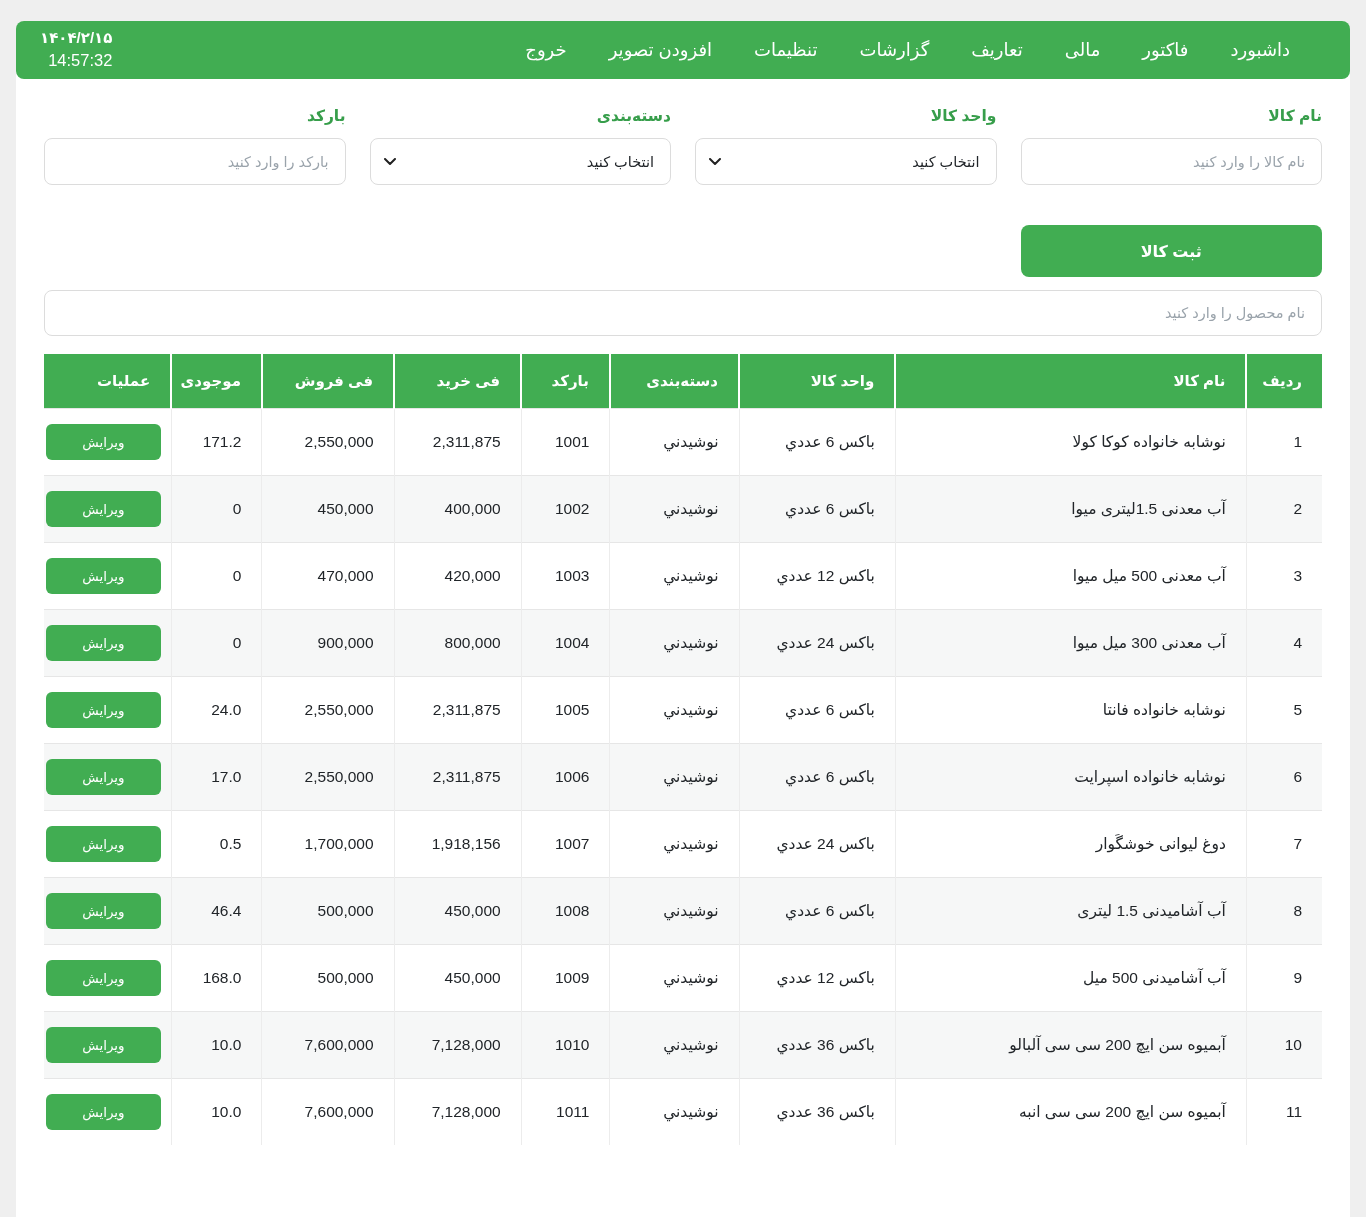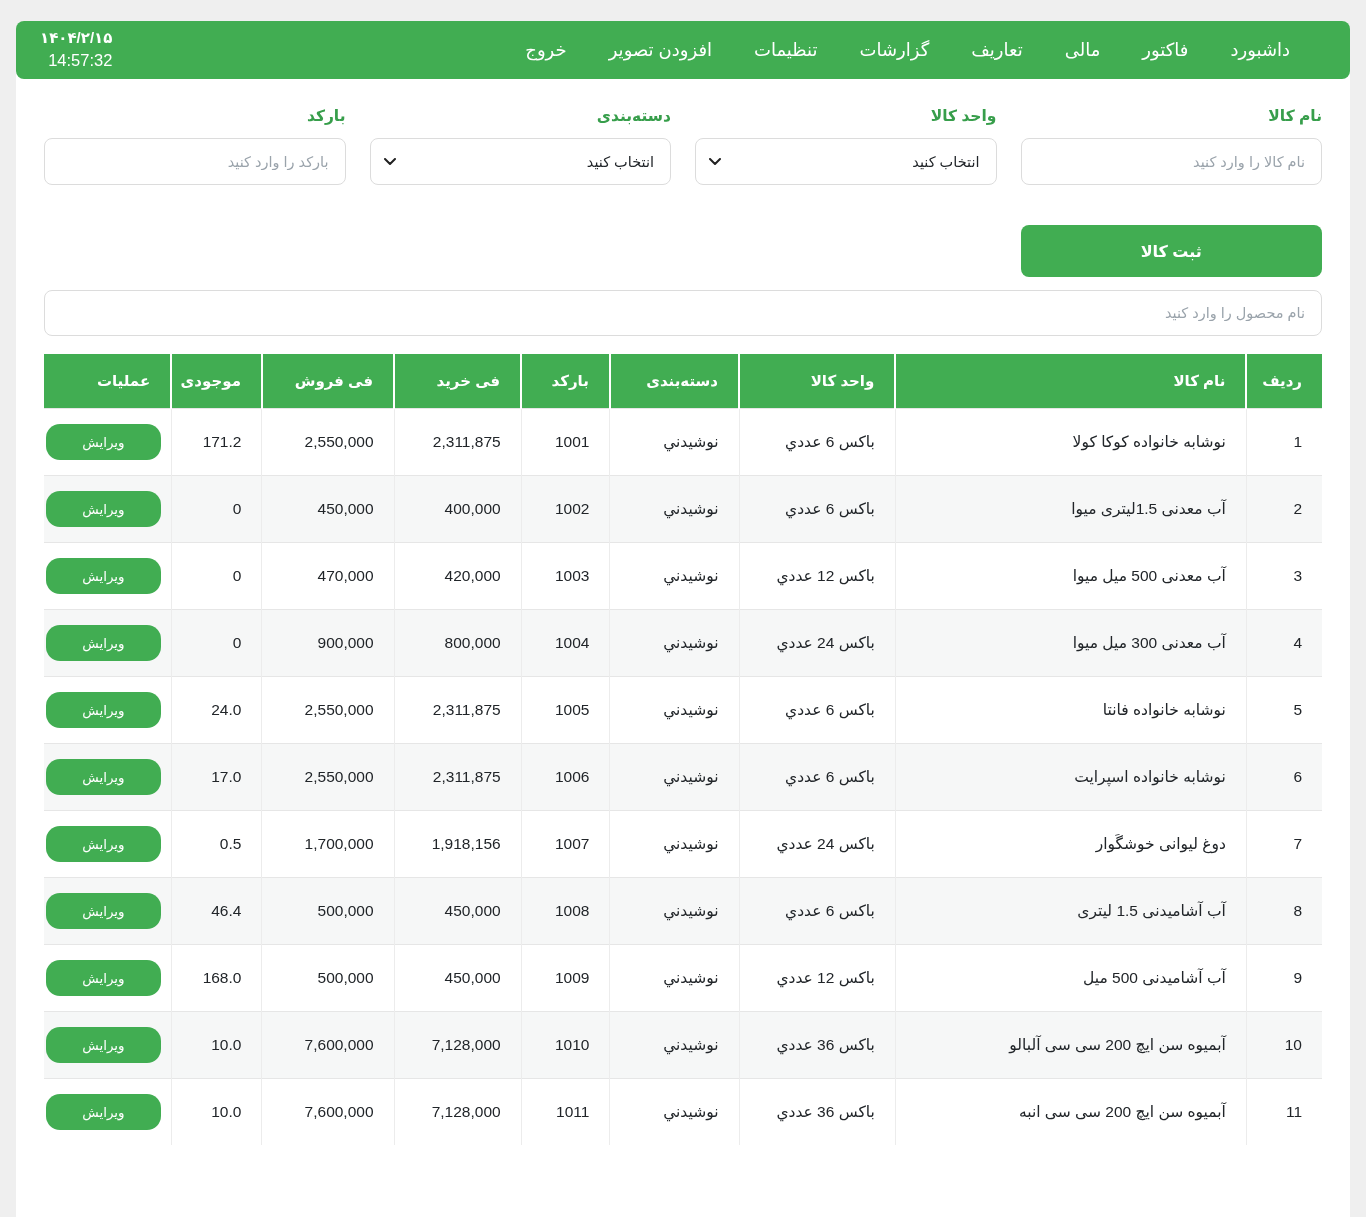--- a/index.html
+++ b/index.html
@@ -83,21 +83,21 @@
   }
   thead th:not(:last-child){border-left:2px solid #fff;margin-top:12px;}
   tbody td{
     padding:24px 20px;font-size:15.5px;text-align:right;background:#fff;
     border-top:1px solid #e6e6e6;
   }
   tbody td:not(:last-child){border-left:1px solid var(--cell-border);}
   tbody tr:nth-child(even) td{background:#f6f7f7;}
   tbody td.actions{text-align:center;padding:15px 10px;}
   .edit-btn{
-    background:var(--green);color:#fff;border:none;border-radius:14px;
+    background:var(--green);color:#fff;border:none;border-radius:6px;
     padding:10px 36px;font-size:13.5px;font-family:inherit;cursor:pointer;
   }
 </style>
 </head>
 <body>
 
 <div class="page-card">
 
   <div class="navbar">
     <div class="nav-items">

